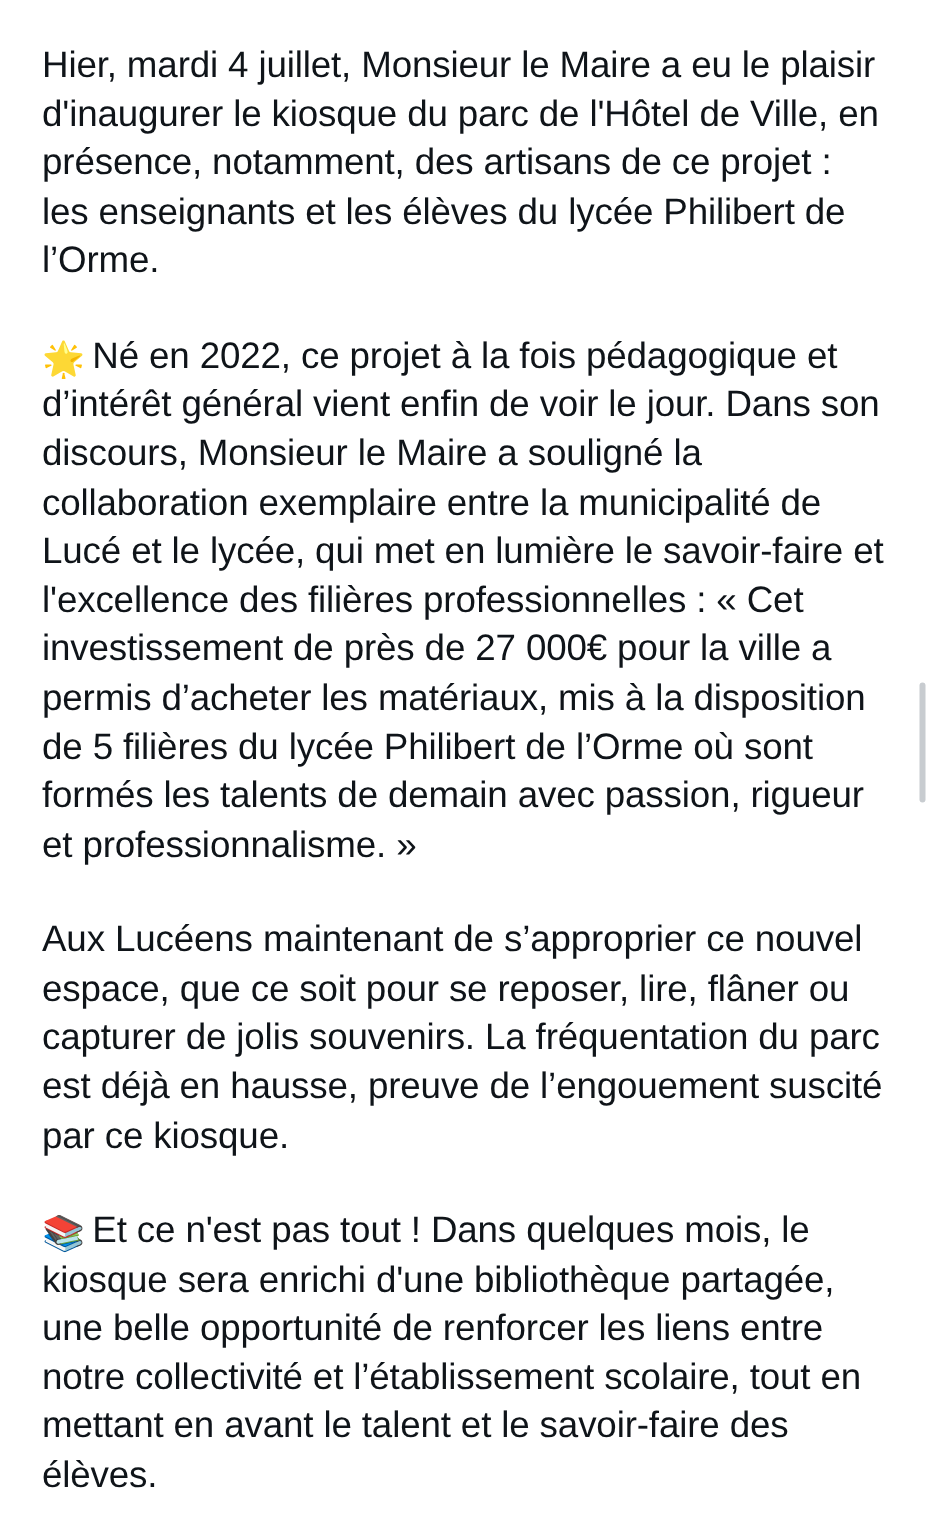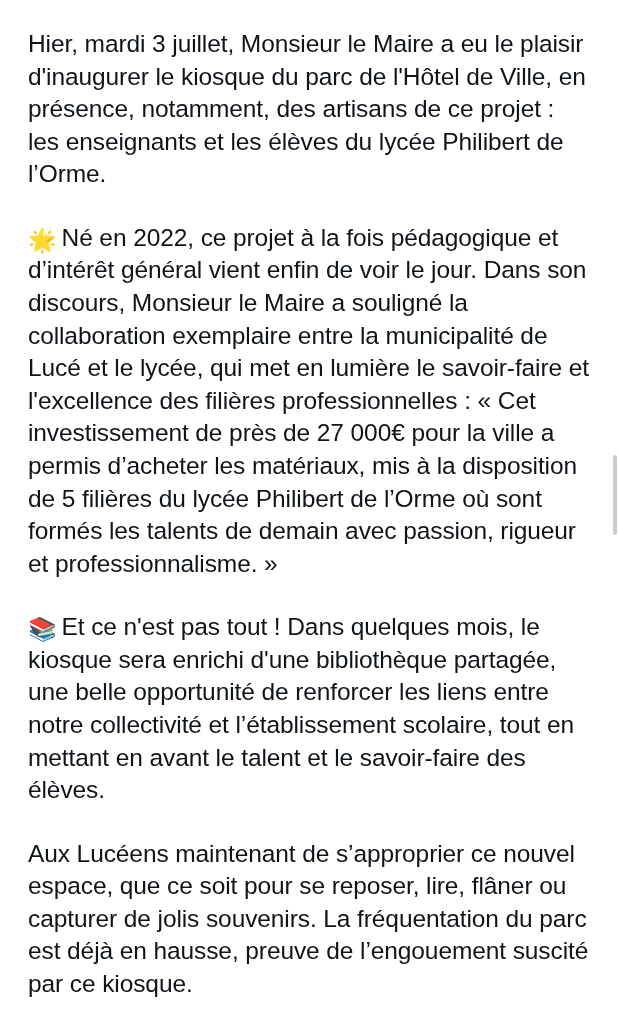--- a/index.html
+++ b/index.html
@@ -57,25 +57,25 @@
     height: 80px;
     border-radius: 2px;
     background: #c8ccd0;
   }
 </style>
 </head>
 <body>
 
 <div class="post">
 
-  <p class="para"><span>Hier, mardi 3 juillet, Monsieur le Maire a eu le plaisir d'inaugurer le kiosque du parc de l'Hôtel de Ville, en présence, notamment, des artisans de ce projet : les enseignants et les élèves du lycée Philibert de l’Orme.</span></p>
+  <p class="para"><span>Hier, mardi 4 juillet, Monsieur le Maire a eu le plaisir d'inaugurer le kiosque du parc de l'Hôtel de Ville, en présence, notamment, des artisans de ce projet : les enseignants et les élèves du lycée Philibert de l’Orme.</span></p>
 
   <p class="para"><span class="emoji">🌟</span><span>Né en 2022, ce projet à la fois pédagogique et d’intérêt général vient enfin de voir le jour. Dans son discours, Monsieur le Maire a souligné la collaboration exemplaire entre la municipalité de Lucé et le lycée, qui met en lumière le savoir-faire et l'excellence des filières professionnelles : « Cet investissement de près de 27 000€ pour la ville a permis d’acheter les matériaux, mis à la disposition de 5 filières du lycée Philibert de l’Orme où sont formés les talents de demain avec passion, rigueur et professionnalisme. »</span></p>
 
+  <p class="para"><span>Aux Lucéens maintenant de s’approprier ce nouvel espace, que ce soit pour se reposer, lire, flâner ou capturer de jolis souvenirs. La fréquentation du parc est déjà en hausse, preuve de l’engouement suscité par ce kiosque.</span></p>
+
   <p class="para"><span class="emoji">📚</span><span>Et ce n'est pas tout ! Dans quelques mois, le kiosque sera enrichi d'une bibliothèque partagée, une belle opportunité de renforcer les liens entre notre collectivité et l’établissement scolaire, tout en mettant en avant le talent et le savoir-faire des élèves.</span></p>
-
-  <p class="para"><span>Aux Lucéens maintenant de s’approprier ce nouvel espace, que ce soit pour se reposer, lire, flâner ou capturer de jolis souvenirs. La fréquentation du parc est déjà en hausse, preuve de l’engouement suscité par ce kiosque.</span></p>
 
 </div>
 
 <div class="scroll-track">
   <div class="scroll-thumb"></div>
 </div>
 
 </body></html>

